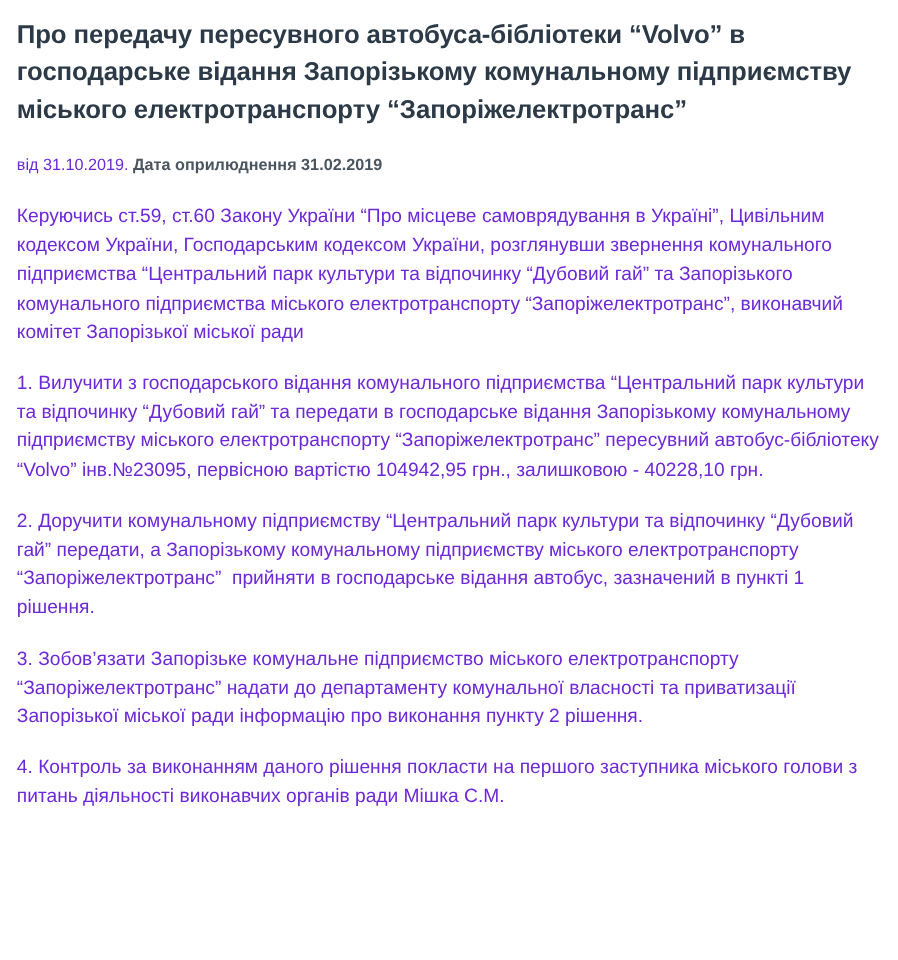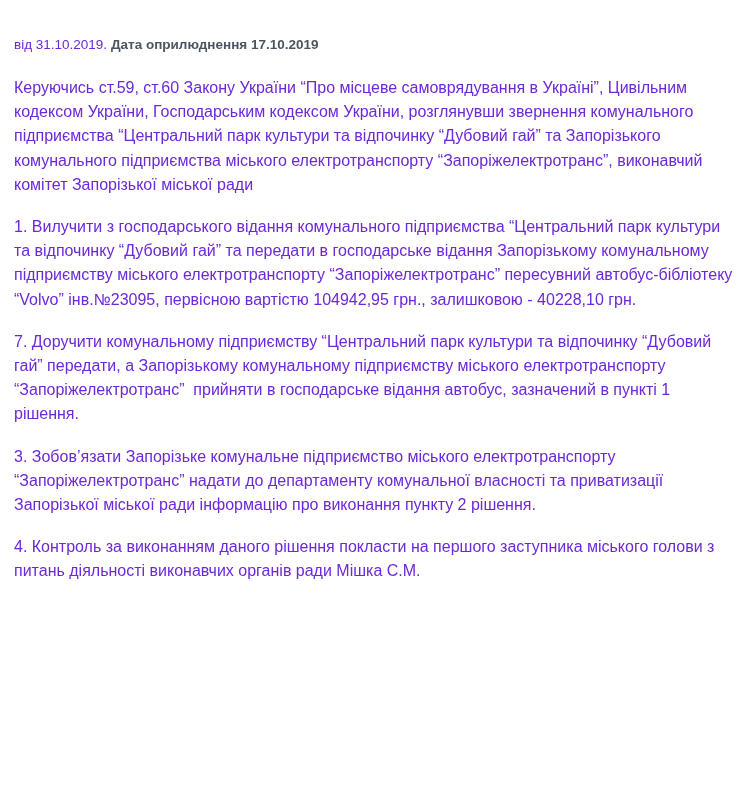--- a/index.html
+++ b/index.html
@@ -58,27 +58,28 @@
   }
   .para:last-child {
     margin-bottom: 0;
   }
 </style>
 </head>
 <body>
 
 <div class="page">
 
+  <h1 class="doc-title">Про передачу пересувного автобуса-бібліотеки “Volvo” в господарське відання Запорізькому комунальному підприємству міського електротранспорту “Запоріжелектротранс”</h1>
 
   <div class="meta-line">
     <span class="meta-from-date">від 31.10.2019.</span>
-    <span class="meta-published">Дата оприлюднення 17.10.2019</span>
+    <span class="meta-published">Дата оприлюднення 31.02.2019</span>
   </div>
 
   <div class="body-block">
     <p class="para">Керуючись ст.59, ст.60 Закону України “Про місцеве самоврядування в Україні”, Цивільним кодексом України, Господарським кодексом України, розглянувши звернення комунального підприємства “Центральний парк культури та відпочинку “Дубовий гай” та Запорізького комунального підприємства міського електротранспорту “Запоріжелектротранс”, виконавчий комітет Запорізької міської ради</p>
     <p class="para">1. Вилучити з господарського відання комунального підприємства “Центральний парк культури та відпочинку “Дубовий гай” та передати в господарське відання Запорізькому комунальному підприємству міського електротранспорту “Запоріжелектротранс” пересувний автобус-бібліотеку “Volvo” інв.№23095, первісною вартістю 104942,95 грн., залишковою - 40228,10 грн.</p>
-    <p class="para">7. Доручити комунальному підприємству “Центральний парк культури та відпочинку “Дубовий гай” передати, а Запорізькому комунальному підприємству міського електротранспорту “Запоріжелектротранс”  прийняти в господарське відання автобус, зазначений в пункті 1 рішення.</p>
+    <p class="para">2. Доручити комунальному підприємству “Центральний парк культури та відпочинку “Дубовий гай” передати, а Запорізькому комунальному підприємству міського електротранспорту “Запоріжелектротранс”  прийняти в господарське відання автобус, зазначений в пункті 1 рішення.</p>
     <p class="para">3. Зобов’язати Запорізьке комунальне підприємство міського електротранспорту “Запоріжелектротранс” надати до департаменту комунальної власності та приватизації  Запорізької міської ради інформацію про виконання пункту 2 рішення.</p>
     <p class="para">4. Контроль за виконанням даного рішення покласти на першого заступника міського голови з питань діяльності виконавчих органів ради Мішка С.М.</p>
   </div>
 
 </div>
 
 </body></html>

